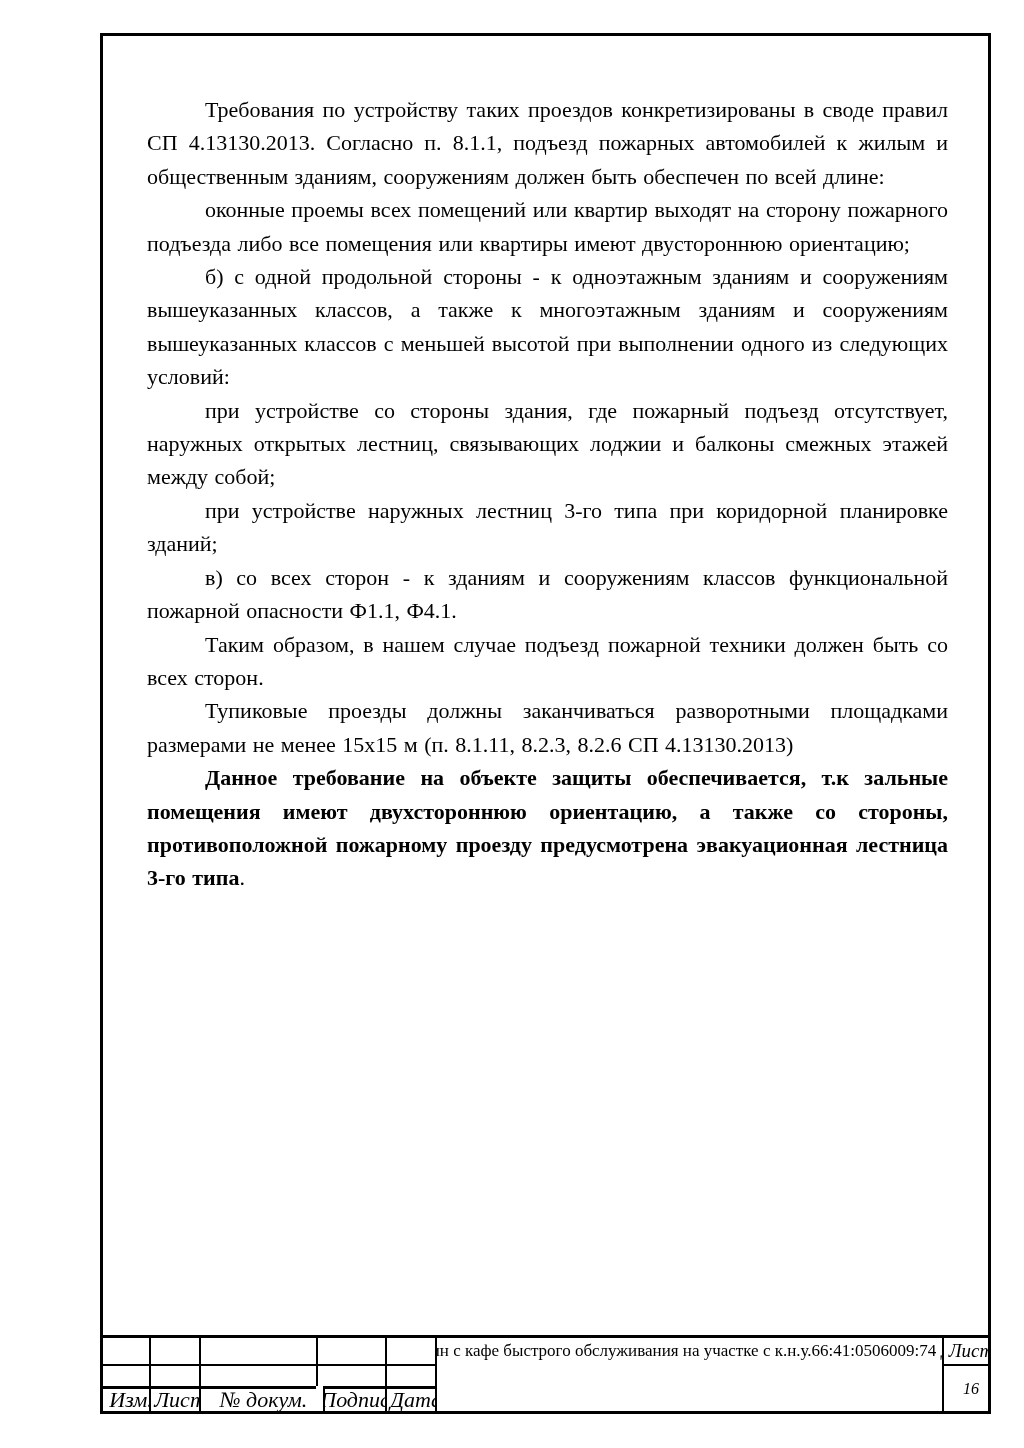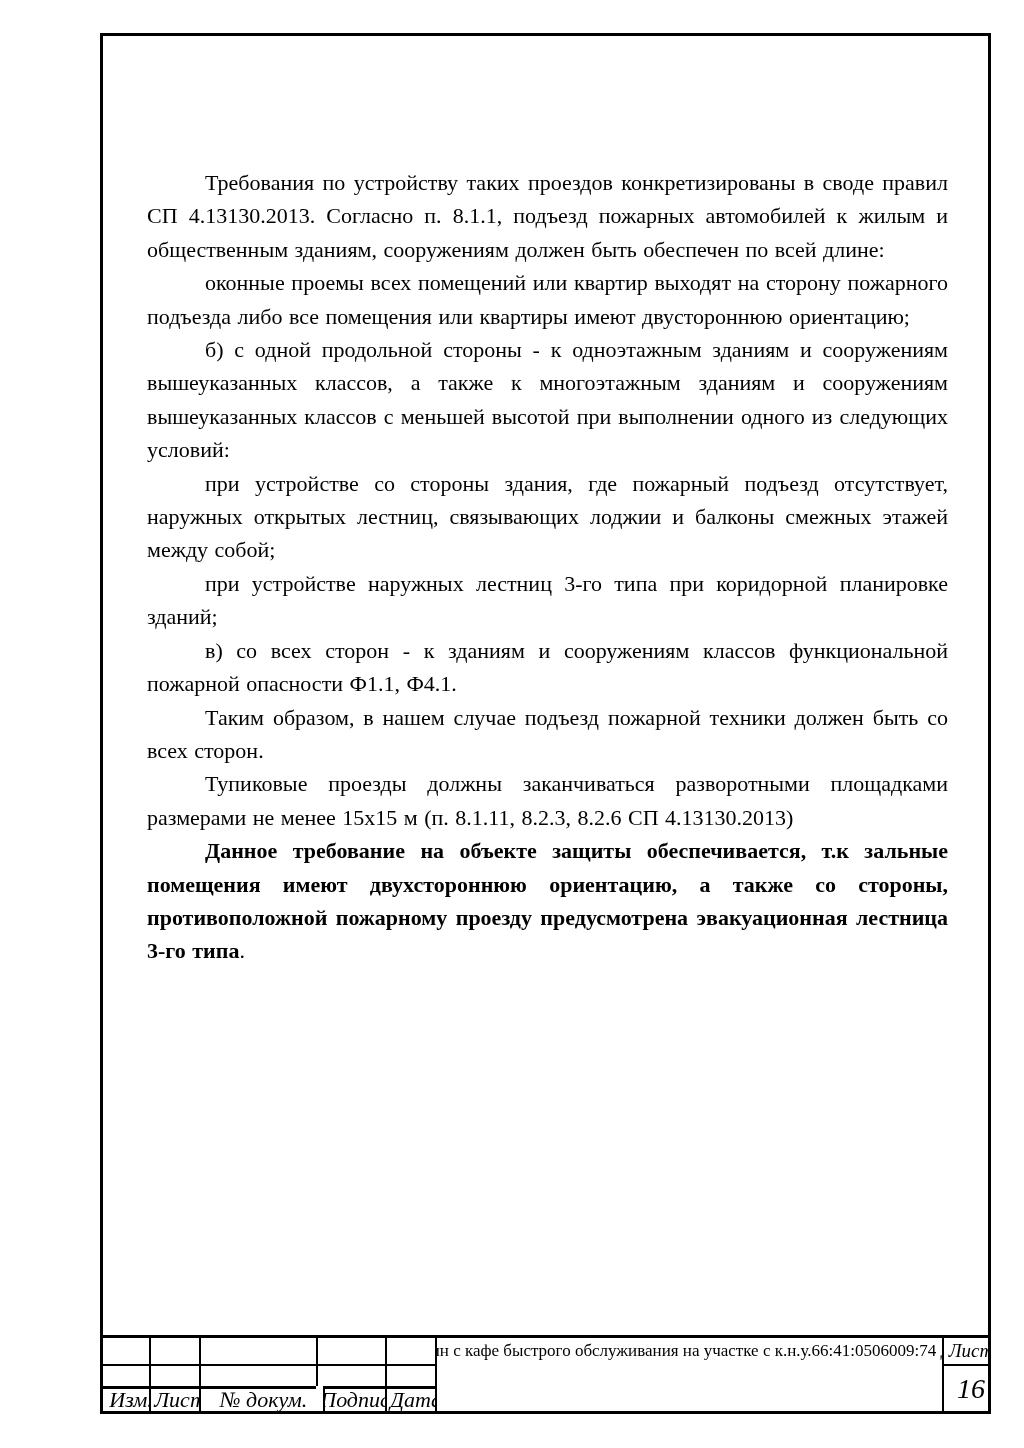--- a/index.html
+++ b/index.html
@@ -27,23 +27,22 @@
     border: 3px solid #000000;
     box-sizing: border-box;
     background: #ffffff;
   }
   .content {
     position: absolute;
     left: 0;
     right: 0;
     top: 0;
     bottom: 76px;
-    padding: 83px 40px 0 44px;
+    padding: 57px 40px 0 44px;
     overflow: hidden;
-    margin-top: 47px;
   }
   .para {
     margin: 0;
     font-size: 22px;
     line-height: 33.4px;
     text-align: justify;
     text-indent: 58px;
     word-spacing: 1px;
   }
   .para.bold { font-weight: bold; }
@@ -96,21 +95,21 @@
     font-style: italic;
     font-size: 19px;
     display: flex;
     align-items: center;
     justify-content: center;
   }
   .tb-sheet-num {
     grid-column: 7 / 8;
     grid-row: 2 / 4;
     font-style: italic;
-    font-size: 28px;
+    font-size: 16px;
     display: flex;
     align-items: center;
     justify-content: center;
   }
 </style>
 </head>
 <body>
 
 <div class="page">
   <div class="frame">

